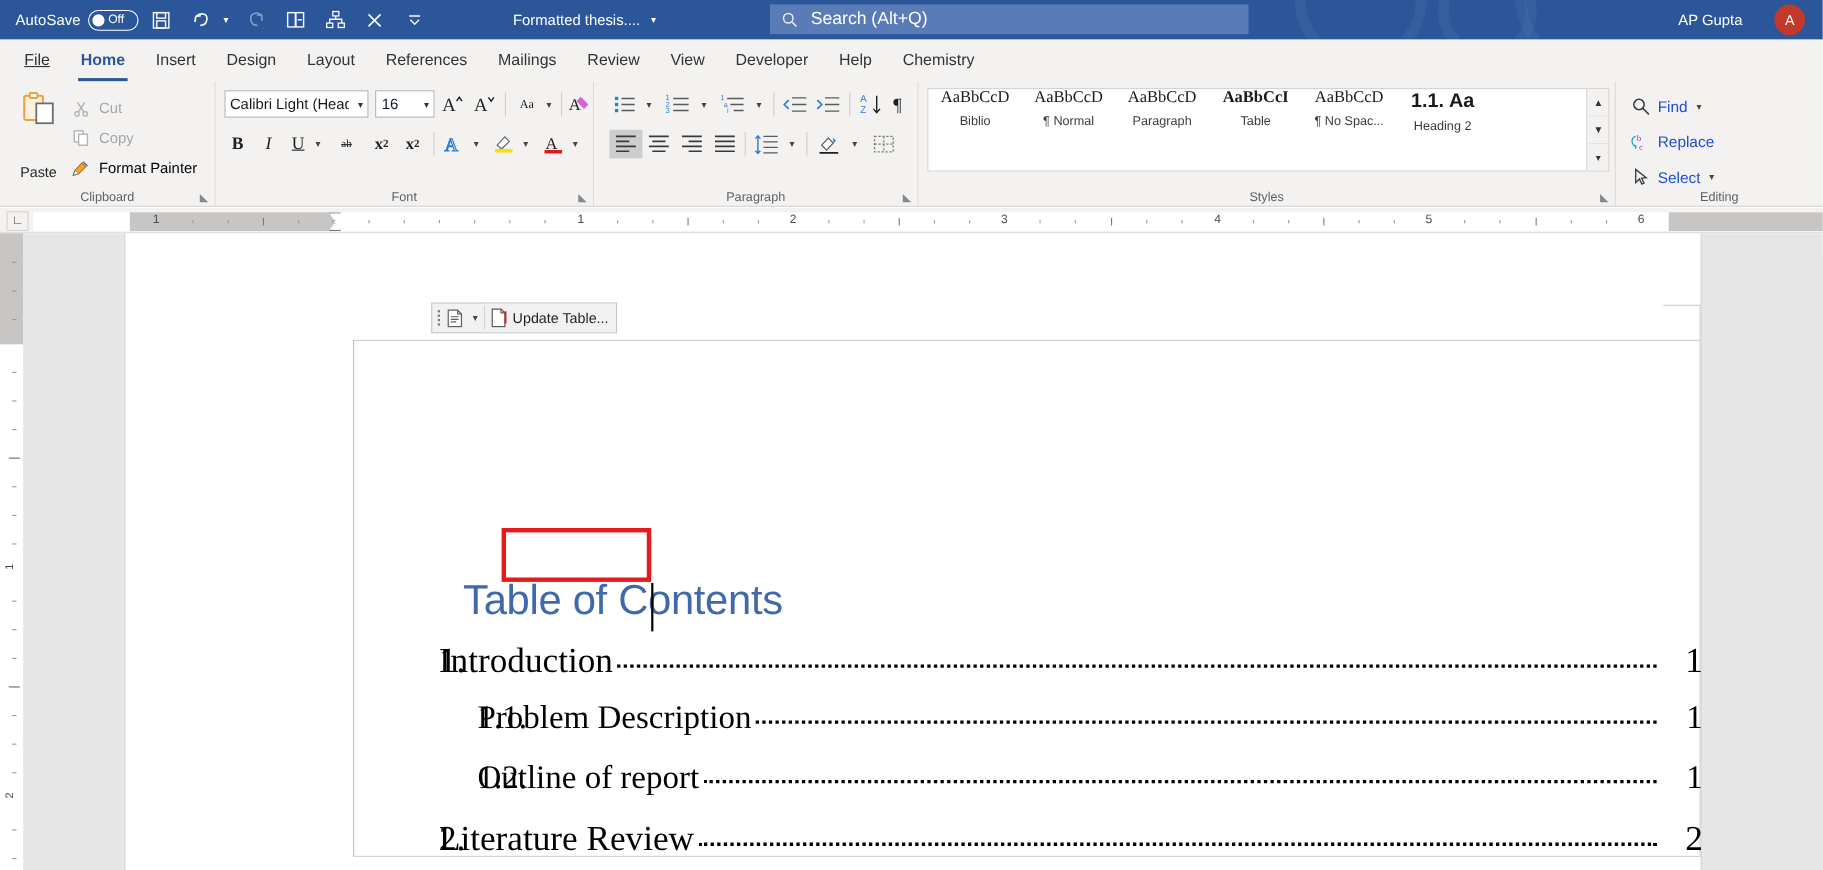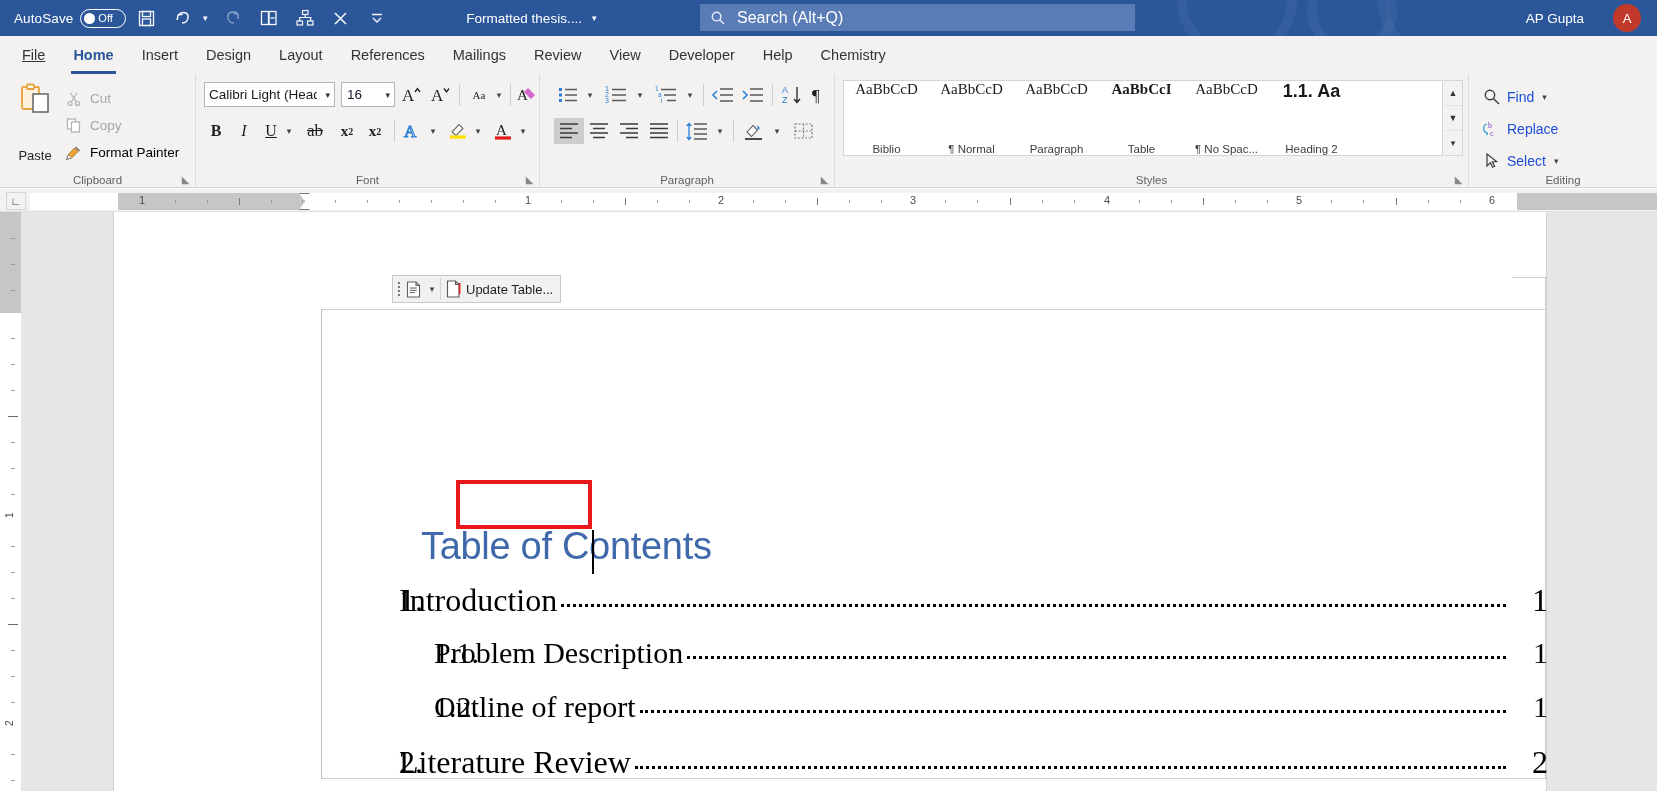--- a/index.html
+++ b/index.html
@@ -171,21 +171,21 @@
   .g-styles { left: 835px; width: 634px; }
   .styles-gallery {
     position: absolute; left: 8px; top: 6px;
     width: 600px; height: 76px;
     background: #fff; border: 1px solid #d6d4d2;
     display: flex;
   }
   .style-cell {
     width: 85px; height: 100%;
     display: flex; flex-direction: column;
-    align-items: center; justify-content: space-between;
+    align-items: center; justify-content: flex-start;
   }
   .style-cell .prev {
     font-family: "Liberation Serif", serif;
     font-size: 15px; color: #2b579a; white-space: nowrap;
     overflow: hidden; width: 84px; text-align: center;
   }
   .style-cell .nm {
     font-size: 11.5px; color: #3b3b3b; margin-top: 7px;
     white-space: nowrap; overflow: hidden; width: 84px; text-align: center;
   }
@@ -538,21 +538,21 @@
           <path d="M12 4 L19 11 L15 15 L8 8 Z" fill="#d14ecb" opacity=".85"></path>
         </svg>
     </div>
 
     <div class="fbtn" style="left:8px; top:44px; width:24px; font-family:'Liberation Serif',serif; font-weight:bold; font-size:16px;">B</div>
     <div class="fbtn" style="left:36px; top:44px; width:24px; font-family:'Liberation Serif',serif; font-style:italic; font-size:16px;">I</div>
     <div class="fbtn" style="left:63px; top:44px; width:24px; font-family:'Liberation Serif',serif; text-decoration:underline; font-size:16px;">U</div>
     <div class="fbtn" style="left:85px; top:44px; width:16px;">
         <span class="minicaret">▾</span>
       </div>
-    <div class="fbtn" style="left:106px; top:44px; width:26px; font-family:'Liberation Serif',serif; text-decoration:line-through; font-size:17px;">ab</div>
+    <div class="fbtn" style="left:106px; top:44px; width:26px; font-family:'Liberation Serif',serif; text-decoration:line-through; font-size:10px;">ab</div>
     <div class="fbtn" style="left:138px; top:44px; width:26px; font-family:'Liberation Serif',serif; font-weight:bold; font-size:15px;">x<sub style="font-size:10px;">2</sub></div>
     <div class="fbtn" style="left:166px; top:44px; width:26px; font-family:'Liberation Serif',serif; font-weight:bold; font-size:15px;">x<sup style="font-size:10px;">2</sup></div>
     <div class="fsep" style="left:198px; top:46px; height:22px;"></div>
     <div class="fbtn" style="left:203px; top:44px; width:26px;">
       <svg width="22" height="22" viewBox="0 0 22 22">
           <text x="3" y="17" font-family="Liberation Serif, serif" font-size="17" fill="#fff" stroke="#2b7fd4" stroke-width="1.1">A</text>
         </svg>
     </div>
     <div class="fbtn" style="left:229px; top:44px; width:16px;">
         <span class="minicaret">▾</span>

